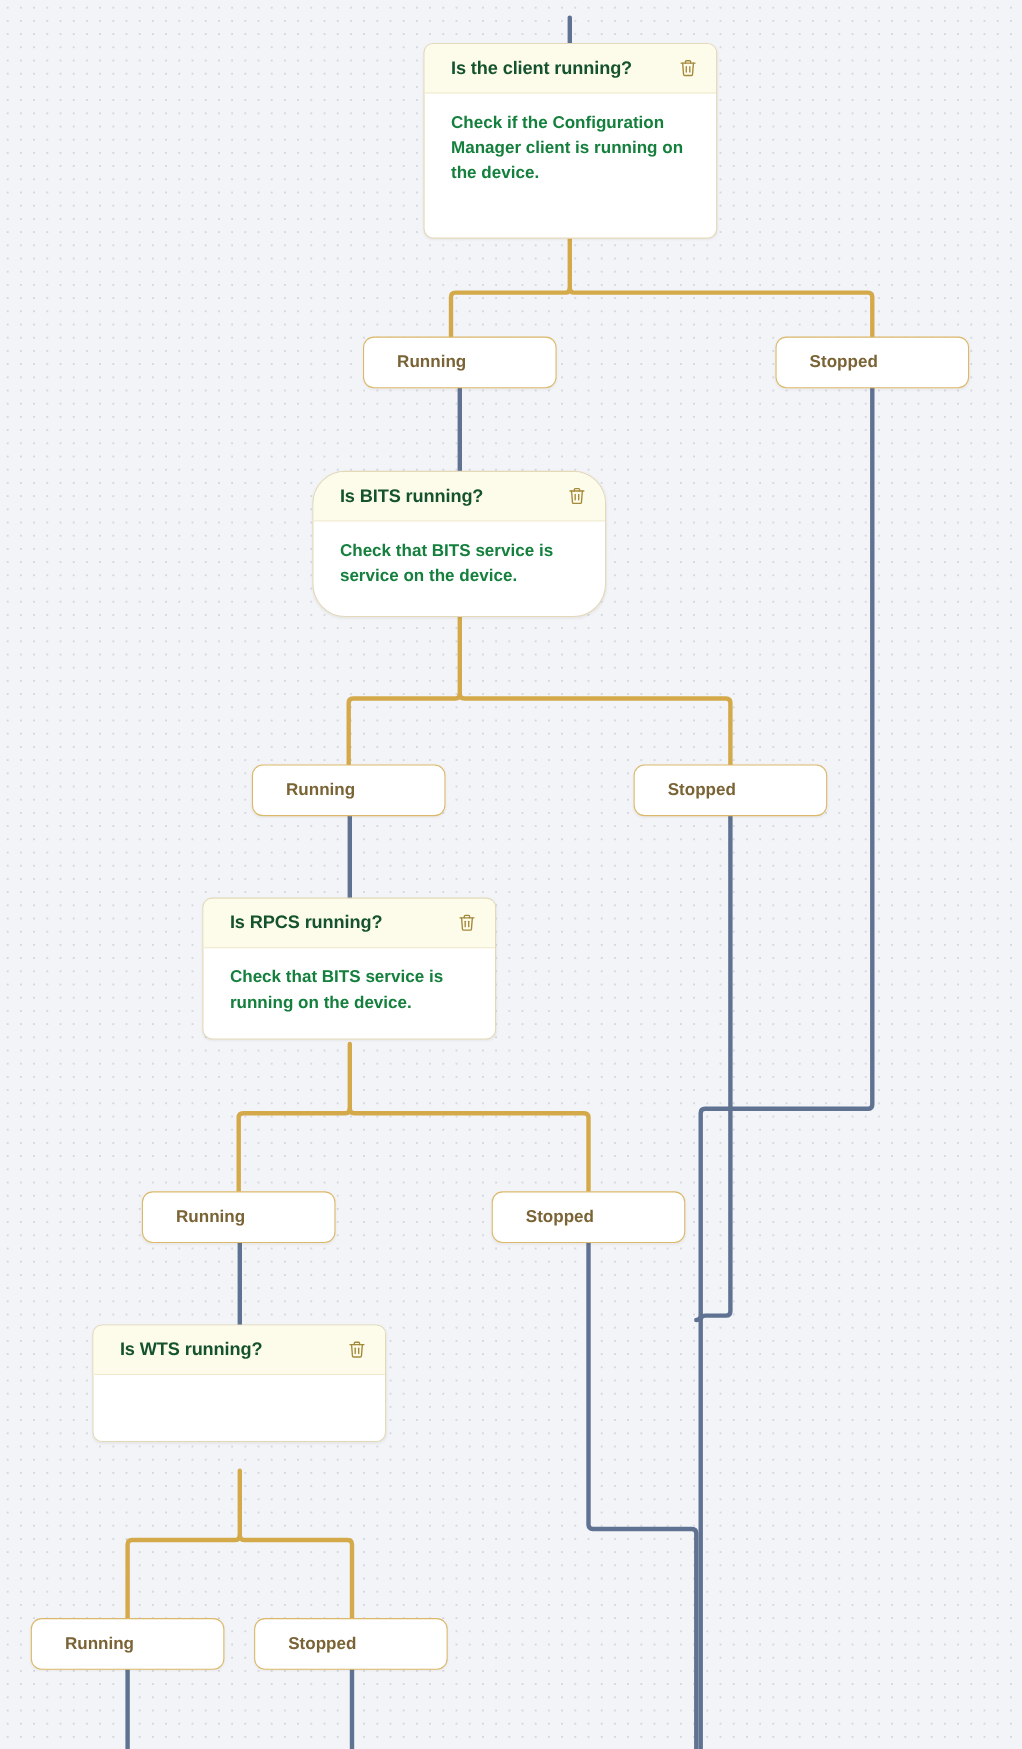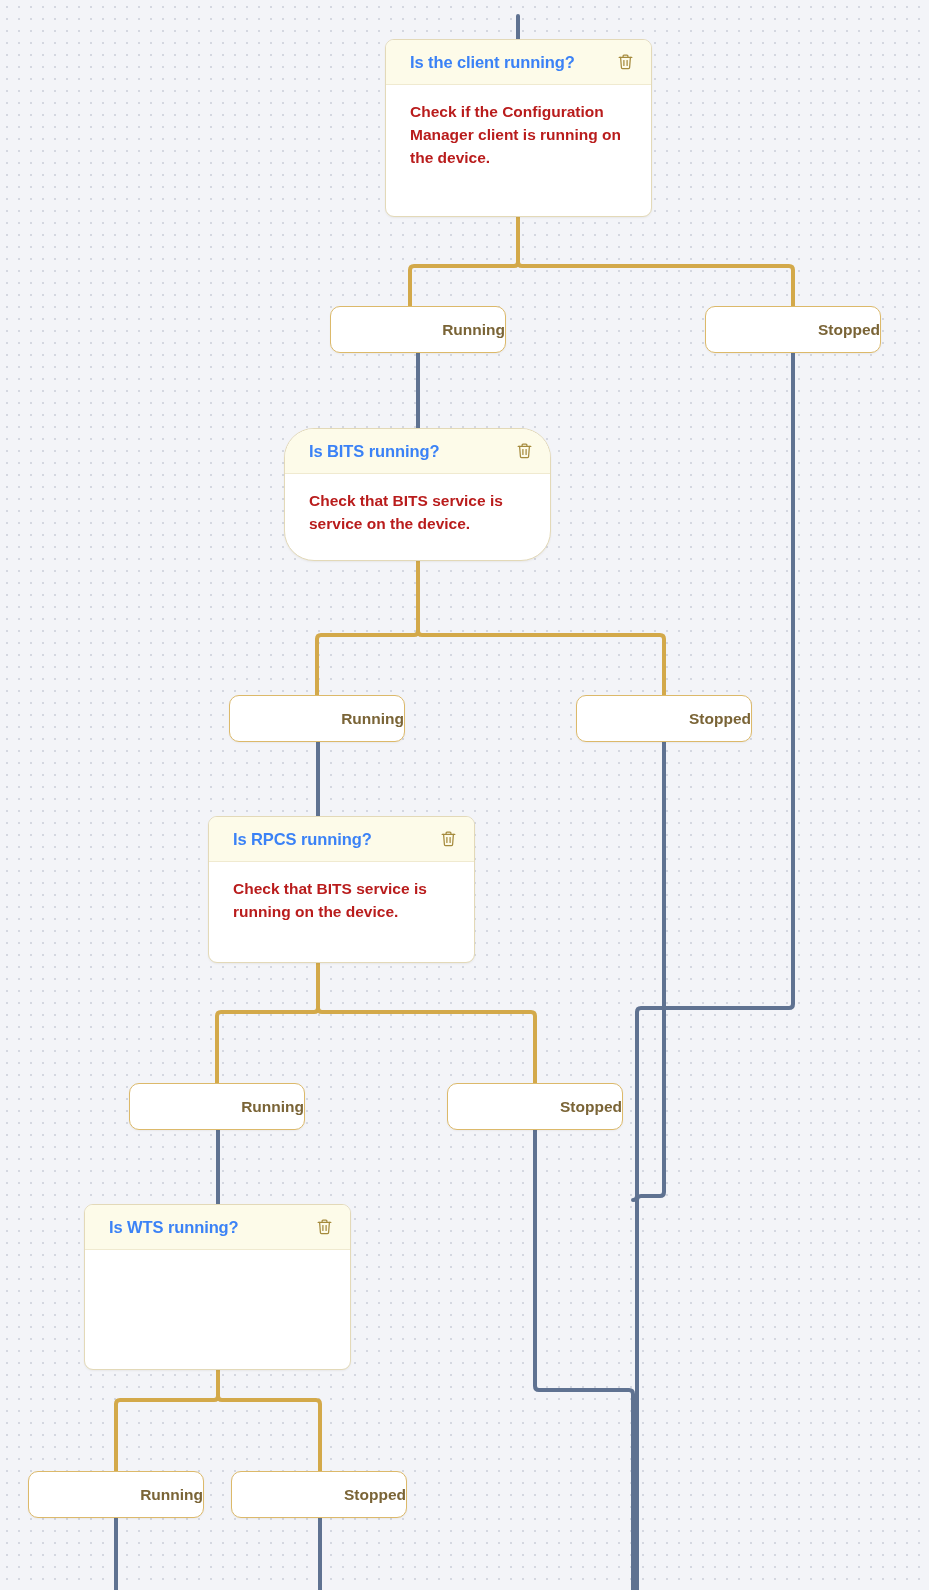--- a/index.html
+++ b/index.html
@@ -48,58 +48,59 @@
     border-bottom: 1px solid #f0ead0;
     display: flex;
     align-items: center;
     justify-content: space-between;
     padding: 12px 16px 12px 24px;
     box-sizing: border-box;
   }
   .qcard-title {
     font-size: 16.5px;
     font-weight: bold;
-    color: #3b82f6;
+    color: #14532d;
     letter-spacing: -0.1px;
     white-space: nowrap;
   }
   .trash-btn {
     width: 20px;
     height: 20px;
     display: flex;
     align-items: center;
     justify-content: center;
     flex: 0 0 auto;
     margin-left: 14px;
     cursor: pointer;
   }
   .trash-btn svg { display: block; }
   .qcard-body {
     padding: 16px 24px 18px 24px;
     font-size: 15.5px;
     font-weight: bold;
     line-height: 1.47;
-    color: #b91c1c;
+    color: #15803d;
     box-sizing: border-box;
   }
   
   .pill {
     position: absolute;
     box-sizing: border-box;
     background: #ffffff;
     border: 1px solid #dcb96a;
     border-radius: 10px;
     display: flex;
     align-items: center;
-    justify-content: flex-end;
+    justify-content: flex-start;
     font-size: 15.5px;
     font-weight: bold;
     color: #7a6436;
     box-shadow: 0 1px 2px rgba(80,70,30,0.06);
     z-index: 5;
+    padding-left: 30px;
   }
 </style>
 </head>
 <body>
 
 <div id="canvas">
 
   <svg id="edges" viewBox="0 0 929 1590" width="929" height="1590" xmlns="http://www.w3.org/2000/svg" aria-hidden="true">
     <g id="amber-edges" fill="none" stroke="#d3a94a" stroke-width="4" stroke-linecap="round" stroke-linejoin="round">
         <path d="M 518 217 L 518 262 Q 518 266 514 266 L 414 266 Q 410 266 410 270 L 410 306"></path>
@@ -148,36 +149,36 @@
               <path d="M2.2 4.4h12.6"></path>
               <path d="M6.1 4.4V3.1c0-.5.4-.9.9-.9h3c.5 0 .9.4.9.9v1.3"></path>
               <path d="M3.6 4.4l.8 10.1c0 .6.5 1.1 1.1 1.1h6c.6 0 1.1-.5 1.1-1.1l.8-10.1"></path>
               <path d="M6.9 7.6v4.8"></path>
               <path d="M10.1 7.6v4.8"></path>
             </svg>
           </div>
         </div>
         <div class="qcard-body">Check that BITS service is service on the device.</div>
       </div>
-      <div class="qcard" style="left: 184px; top: 816px; width: 267px; height: 147px; margin-left: 24px;">
+      <div class="qcard" style="left: 184px; top: 816px; width: 267px; height: 129px;">
         <div class="qcard-header">
           <div class="qcard-title">Is RPCS running?</div>
           <div class="trash-btn" title="Delete node">
             <svg width="17" height="18" viewBox="0 0 17 18" fill="none" stroke="#a58a3c" stroke-width="1.25" stroke-linecap="round" stroke-linejoin="round">
               <path d="M2.2 4.4h12.6"></path>
               <path d="M6.1 4.4V3.1c0-.5.4-.9.9-.9h3c.5 0 .9.4.9.9v1.3"></path>
               <path d="M3.6 4.4l.8 10.1c0 .6.5 1.1 1.1 1.1h6c.6 0 1.1-.5 1.1-1.1l.8-10.1"></path>
               <path d="M6.9 7.6v4.8"></path>
               <path d="M10.1 7.6v4.8"></path>
             </svg>
           </div>
         </div>
         <div class="qcard-body">Check that BITS service is running on the device.</div>
       </div>
-      <div class="qcard" style="left: 84px; top: 1204px; width: 267px; height: 166px;">
+      <div class="qcard" style="left: 84px; top: 1204px; width: 267px; height: 107px;">
         <div class="qcard-header">
           <div class="qcard-title">Is WTS running?</div>
           <div class="trash-btn" title="Delete node">
             <svg width="17" height="18" viewBox="0 0 17 18" fill="none" stroke="#a58a3c" stroke-width="1.25" stroke-linecap="round" stroke-linejoin="round">
               <path d="M2.2 4.4h12.6"></path>
               <path d="M6.1 4.4V3.1c0-.5.4-.9.9-.9h3c.5 0 .9.4.9.9v1.3"></path>
               <path d="M3.6 4.4l.8 10.1c0 .6.5 1.1 1.1 1.1h6c.6 0 1.1-.5 1.1-1.1l.8-10.1"></path>
               <path d="M6.9 7.6v4.8"></path>
               <path d="M10.1 7.6v4.8"></path>
             </svg>

